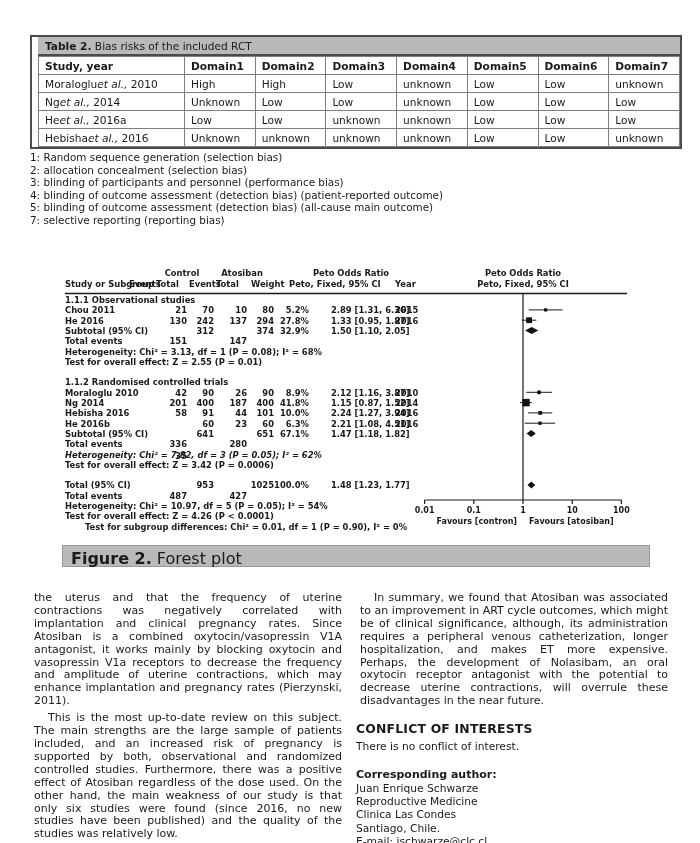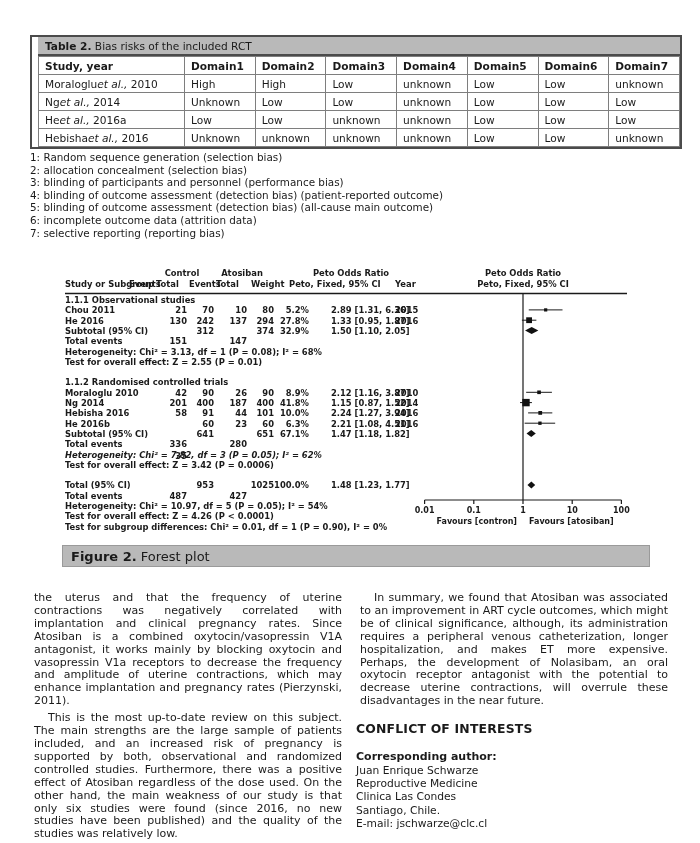--- a/index.html
+++ b/index.html
@@ -25,21 +25,21 @@
   .fph{position:absolute;white-space:nowrap;line-height:10.5px;}
   .fph.num{}
   .fp-row{position:absolute;left:0;right:0;height:10.3px;line-height:10.3px;}
   .fp-lab{position:absolute;left:3px;white-space:nowrap;}
   .fp-num{position:absolute;width:58px;text-align:right;white-space:nowrap;}
   .fp-year{width:24px;text-align:left;}
   svg.fsvg{position:absolute;left:0;top:0;}
 
   
   .figcap{left:62px;top:545px;width:578px;height:15px;background:#b9b9b9;border:1px solid #9a9a9a;
-          padding:3px 0 2px 8px;font-size:13px;}
+          padding:3px 0 2px 8px;font-size:16px;}
 
   
   .colL{left:30px;top:588px;width:316px;}
   .colR{left:356px;top:588px;width:316px;}
   .body-p{margin:4px;font-size:11px;line-height:12.9px;text-align:justify;}
   .indent{text-indent:14px;}
   .conflict-h{margin:13px 0 5px;font-size:12.4px;font-weight:bold;letter-spacing:0.2px;}
   .plain{font-size:10.7px;line-height:12.9px;margin:0;}
   .corr-label{margin-top:14px;font-size:11px;font-weight:bold;line-height:13.5px;}
   .auth-line{font-size:10.7px;line-height:13.4px;}
@@ -119,21 +119,20 @@
       </tbody>
   </table>
 </div>
 
 <div class="abs fnotes">
     <div>1: Random sequence generation (selection bias)</div>
     <div>2: allocation concealment (selection bias)</div>
     <div>3: blinding of participants and personnel (performance bias)</div>
     <div>4: blinding of outcome assessment (detection bias) (patient-reported outcome)</div>
     <div>5: blinding of outcome assessment (detection bias) (all-cause main outcome)</div>
-    <div>6: incomplete outcome data (attrition data)</div>
     <div>7: selective reporting (reporting bias)</div>
   </div>
 
 <div class="abs forest">
   <div>
     <span class="fph" style="left:88px;top:0;width:64px;text-align:center;">Control</span>
     <span class="fph" style="left:148px;top:0;width:64px;text-align:center;">Atosiban</span>
     <span class="fph" style="left:246px;top:0;width:86px;text-align:center;">Peto Odds Ratio</span>
     <span class="fph" style="left:391px;top:0;width:140px;text-align:center;">Peto Odds Ratio</span>
 
@@ -263,21 +262,21 @@
         <span class="fp-lab">Total events</span>
         <span class="fp-num" style="left: 67px;">487</span>
         <span class="fp-num" style="left: 127px;">427</span>
       </div>
       <div class="fp-row" style="top: 233px;">
         <span class="fp-lab">Heterogeneity: Chi² = 10.97, df = 5 (P = 0.05); I² = 54%</span>
       </div>
       <div class="fp-row" style="top: 243.3px; text-align: center;">
         <span class="fp-lab">Test for overall effect: Z = 4.26 (P &lt; 0.0001)</span>
       </div>
-      <div class="fp-row" style="top: 253.6px;">
+      <div class="fp-row" style="top: 253.6px; margin-left: 20px;">
         <span class="fp-lab">Test for subgroup differences: Chi² = 0.01, df = 1 (P = 0.90), I² = 0%</span>
       </div>
     </div>
   <svg class="fsvg" width="578" height="268">
       <line x1="3" y1="25.5" x2="565" y2="25.5" stroke="#1a1a1a" stroke-width="1.6"></line>
       <line x1="461" y1="25.5" x2="461" y2="232" stroke="#1a1a1a" stroke-width="1.2"></line>
       <line x1="362.6" y1="232" x2="559.4" y2="232" stroke="#1a1a1a" stroke-width="1.2"></line>
       <line x1="362.6" y1="232" x2="362.6" y2="236" stroke="#1a1a1a" stroke-width="1.2"></line>
       <text x="362.6" y="245" text-anchor="middle" font-size="8" font-weight="bold" font-family="DejaVu Sans, sans-serif" fill="#1a1a1a">0.01</text>
       <line x1="411.8" y1="232" x2="411.8" y2="236" stroke="#1a1a1a" stroke-width="1.2"></line>
@@ -313,19 +312,20 @@
 </div>
 
 <div class="abs colL">
   <p class="body-p">the uterus and that the frequency of uterine contractions was negatively correlated with implantation and clinical pregnancy rates. Since Atosiban is a combined oxytocin/vasopressin V1A antagonist, it works mainly by blocking oxytocin and vasopressin V1a receptors to decrease the frequency and amplitude of uterine contractions, which may enhance implantation and pregnancy rates (Pierzynski, 2011).</p>
   <p class="body-p indent">This is the most up-to-date review on this subject. The main strengths are the large sample of patients included, and an increased risk of pregnancy is supported by both, observational and randomized controlled studies. Furthermore, there was a positive effect of Atosiban regardless of the dose used. On the other hand, the main weakness of our study is that only six studies were found (since 2016, no new studies have been published) and the quality of the studies was relatively low.</p>
 </div>
 
 <div class="abs colR">
   <p class="body-p indent">In summary, we found that Atosiban was associated to an improvement in ART cycle outcomes, which might be of clinical significance, although, its administration requires a peripheral venous catheterization, longer hospitalization, and makes ET more expensive. Perhaps, the development of Nolasibam, an oral oxytocin receptor antagonist with the potential to decrease uterine contractions, will overrule these disadvantages in the near future.</p>
   <div class="conflict-h">CONFLICT OF INTERESTS</div>
+  <p class="plain">There is no conflict of interest.</p>
   <div class="corr-label">Corresponding author:</div>
   <div class="auth-line">Juan Enrique Schwarze</div>
   <div class="auth-line">Reproductive Medicine</div>
   <div class="auth-line">Clinica Las Condes</div>
   <div class="auth-line">Santiago, Chile.</div>
   <div class="auth-line">E-mail: jschwarze@clc.cl</div>
 </div>
 
 </body></html>

